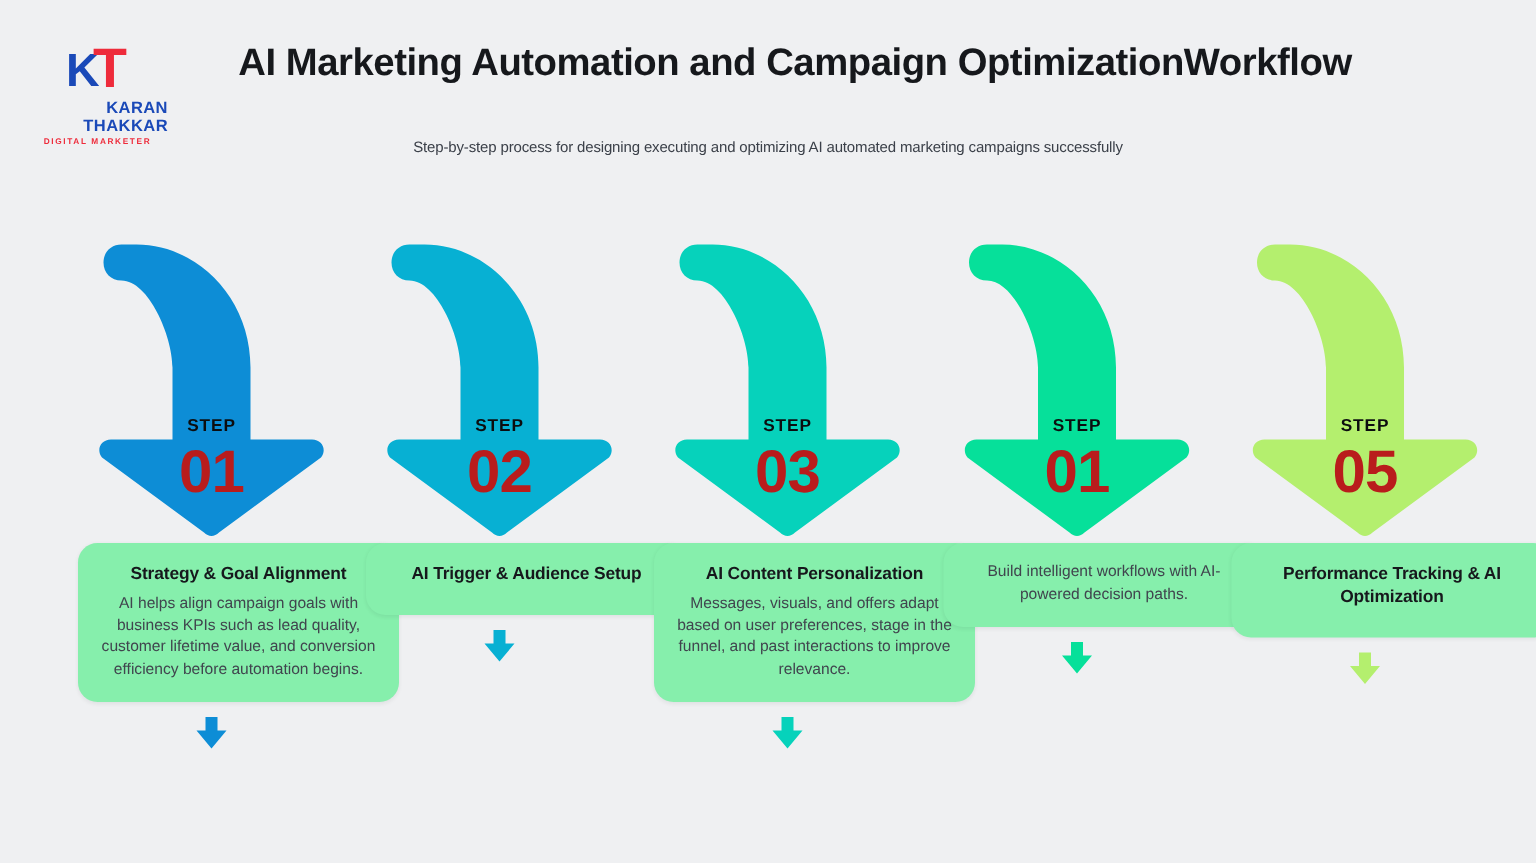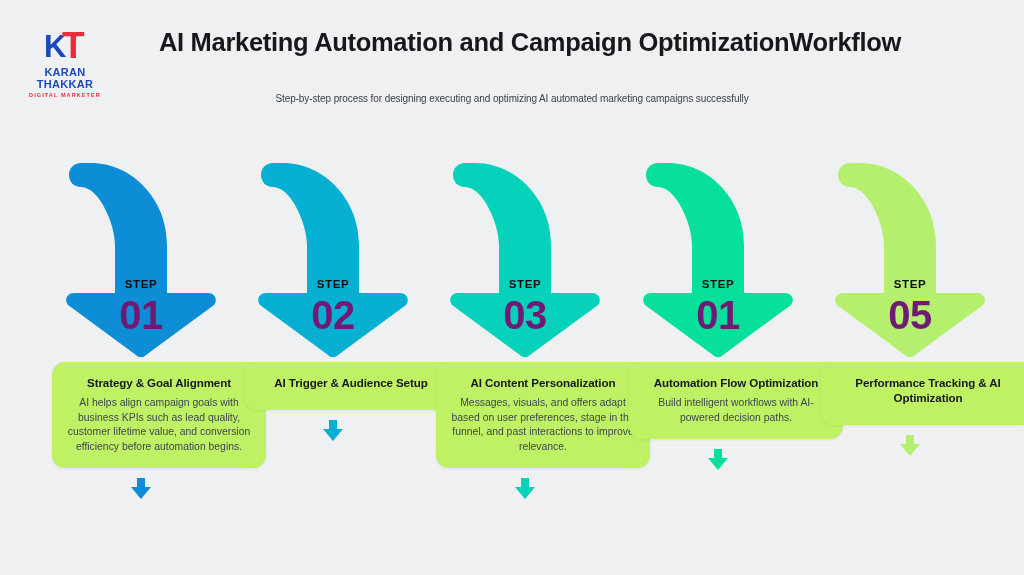--- a/index.html
+++ b/index.html
@@ -53,20 +53,21 @@
     color: #ee2b3b;
     line-height: 37px;
   }
   .logo-name {
     font-size: 11px;
     font-weight: bold;
     color: #1a49b8;
     letter-spacing: 0.3px;
     line-height: 12px;
     margin-top: 1px;
+    text-align: right;
   }
   .logo-tag {
     font-size: 5.5px;
     font-weight: bold;
     color: #ee2b3b;
     letter-spacing: 1.1px;
     margin-top: 2px;
   }
 
   .title {
@@ -129,29 +130,29 @@
     letter-spacing: 0.6px;
   }
   .step-num {
     position: absolute;
     width: 192px;
     top: 142px;
     left: 0;
     text-align: center;
     font-size: 40px;
     font-weight: bold;
-    color: #701a75;
+    color: #b91c1c;
     letter-spacing: -0.5px;
     line-height: 46px;
   }
 
   .card {
     position: relative;
     margin-top: 2px;
-    background: #bef264;
+    background: #86efac;
     border-radius: 13px;
     padding: 13px 13px 14px 13px;
     box-sizing: border-box;
     width: 214px;
     margin-left: 7px;
     box-shadow: 0 1px 3px rgba(20,25,35,0.07);
   }
   .card-title {
     font-size: 11.6px;
     font-weight: bold;
@@ -247,21 +248,20 @@
 
   <div class="step" style="left:608px">
     <div class="arrow-wrap">
       <svg viewBox="0 0 192 210" xmlns="http://www.w3.org/2000/svg" aria-hidden="true">
         <path d="M24 25 C24 18 29 13 36 13 L46 13 C86 13 122 48 122 95 L122 143 L163 143 C170 143 173 150 169 155 L101 205 C98 208 94 208 91 205 L23 155 C19 150 22 143 29 143 L70 143 L70 95 C70 74 54 37 36 37 C29 37 24 32 24 25 Z" fill="#06e09a"></path>
       </svg>
       <div class="step-label">STEP</div>
       <div class="step-num">01</div>
     </div>
     <div class="card">
-      <div class="card-title">Automation Flow Optimization</div>
       <div class="card-body">Build intelligent workflows with AI-powered decision paths.</div>
     </div>
     <svg class="mini-arrow" viewBox="0 0 30 26">
       <path d="M11 2 L19 2 L19 11 L25 11 L15 23 L5 11 L11 11 Z" fill="#06e09a"></path>
     </svg>
   </div>
 
   <div class="step" style="left:800px">
     <div class="arrow-wrap">
       <svg viewBox="0 0 192 210" xmlns="http://www.w3.org/2000/svg" aria-hidden="true">

